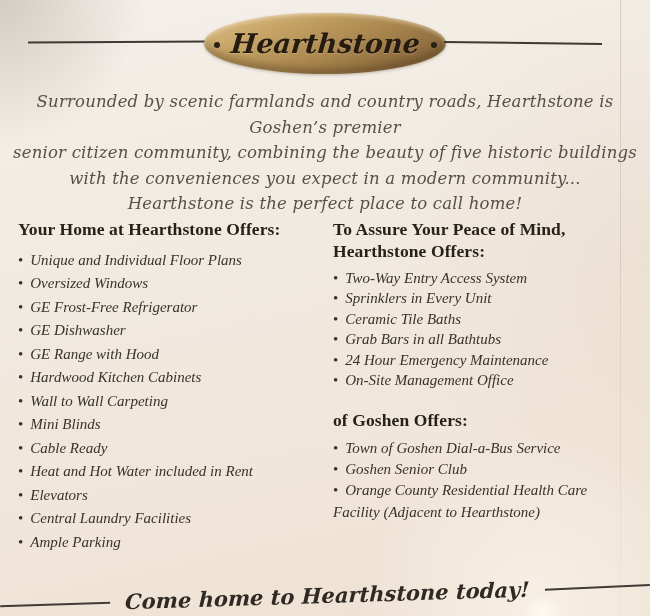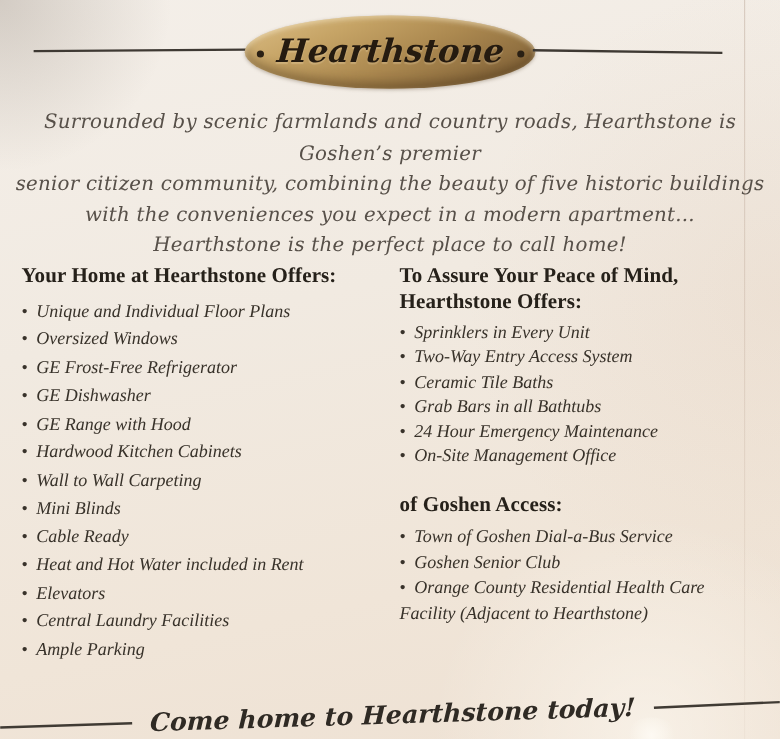--- a/index.html
+++ b/index.html
@@ -78,21 +78,21 @@
   <div class="badge">
     <span class="dot"></span>
     <span class="badge-text">Hearthstone</span>
     <span class="dot"></span>
   </div>
   <div class="rule rule-top-right"></div>
 
   <div class="intro">
     <div>Surrounded by scenic farmlands and country roads, Hearthstone is Goshen’s premier</div>
     <div>senior citizen community, combining the beauty of five historic buildings</div>
-    <div>with the conveniences you expect in a modern apartment...</div>
+    <div>with the conveniences you expect in a modern community...</div>
     <div>Hearthstone is the perfect place to call home!</div>
   </div>
 
   <div class="col col-left">
     <div class="col-header">Your Home at Hearthstone Offers:</div>
     <div class="list">
         <div class="item"><span class="bullet">•</span><span>Unique and Individual Floor Plans</span></div>
         <div class="item"><span class="bullet">•</span><span>Oversized Windows</span></div>
         <div class="item"><span class="bullet">•</span><span>GE Frost-Free Refrigerator</span></div>
         <div class="item"><span class="bullet">•</span><span>GE Dishwasher</span></div>
@@ -108,31 +108,31 @@
       </div>
   </div>
 
   <div class="col col-right">
     <div class="section">
       <div class="col-header">
         <div>To Assure Your Peace of Mind,</div>
         <div>Hearthstone Offers:</div>
       </div>
       <div class="list tight">
+          <div class="item"><span class="bullet">•</span><span>Two-Way Entry Access System</span></div>
           <div class="item"><span class="bullet">•</span><span>Sprinklers in Every Unit</span></div>
-          <div class="item"><span class="bullet">•</span><span>Two-Way Entry Access System</span></div>
           <div class="item"><span class="bullet">•</span><span>Ceramic Tile Baths</span></div>
           <div class="item"><span class="bullet">•</span><span>Grab Bars in all Bathtubs</span></div>
           <div class="item"><span class="bullet">•</span><span>24 Hour Emergency Maintenance</span></div>
           <div class="item"><span class="bullet">•</span><span>On-Site Management Office</span></div>
         </div>
     </div>
     <div class="section section-gap">
       <div class="col-header">
-        <div>of Goshen Access:</div>
+        <div>of Goshen Offers:</div>
       </div>
       <div class="list tight2">
           <div class="item"><span class="bullet">•</span><span>Town of Goshen Dial-a-Bus Service</span></div>
           <div class="item"><span class="bullet">•</span><span>Goshen Senior Club</span></div>
           <div class="item"><span class="bullet">•</span><span>Orange County Residential Health Care Facility (Adjacent to Hearthstone)</span></div>
         </div>
     </div>
   </div>
 
   <div class="footer">

